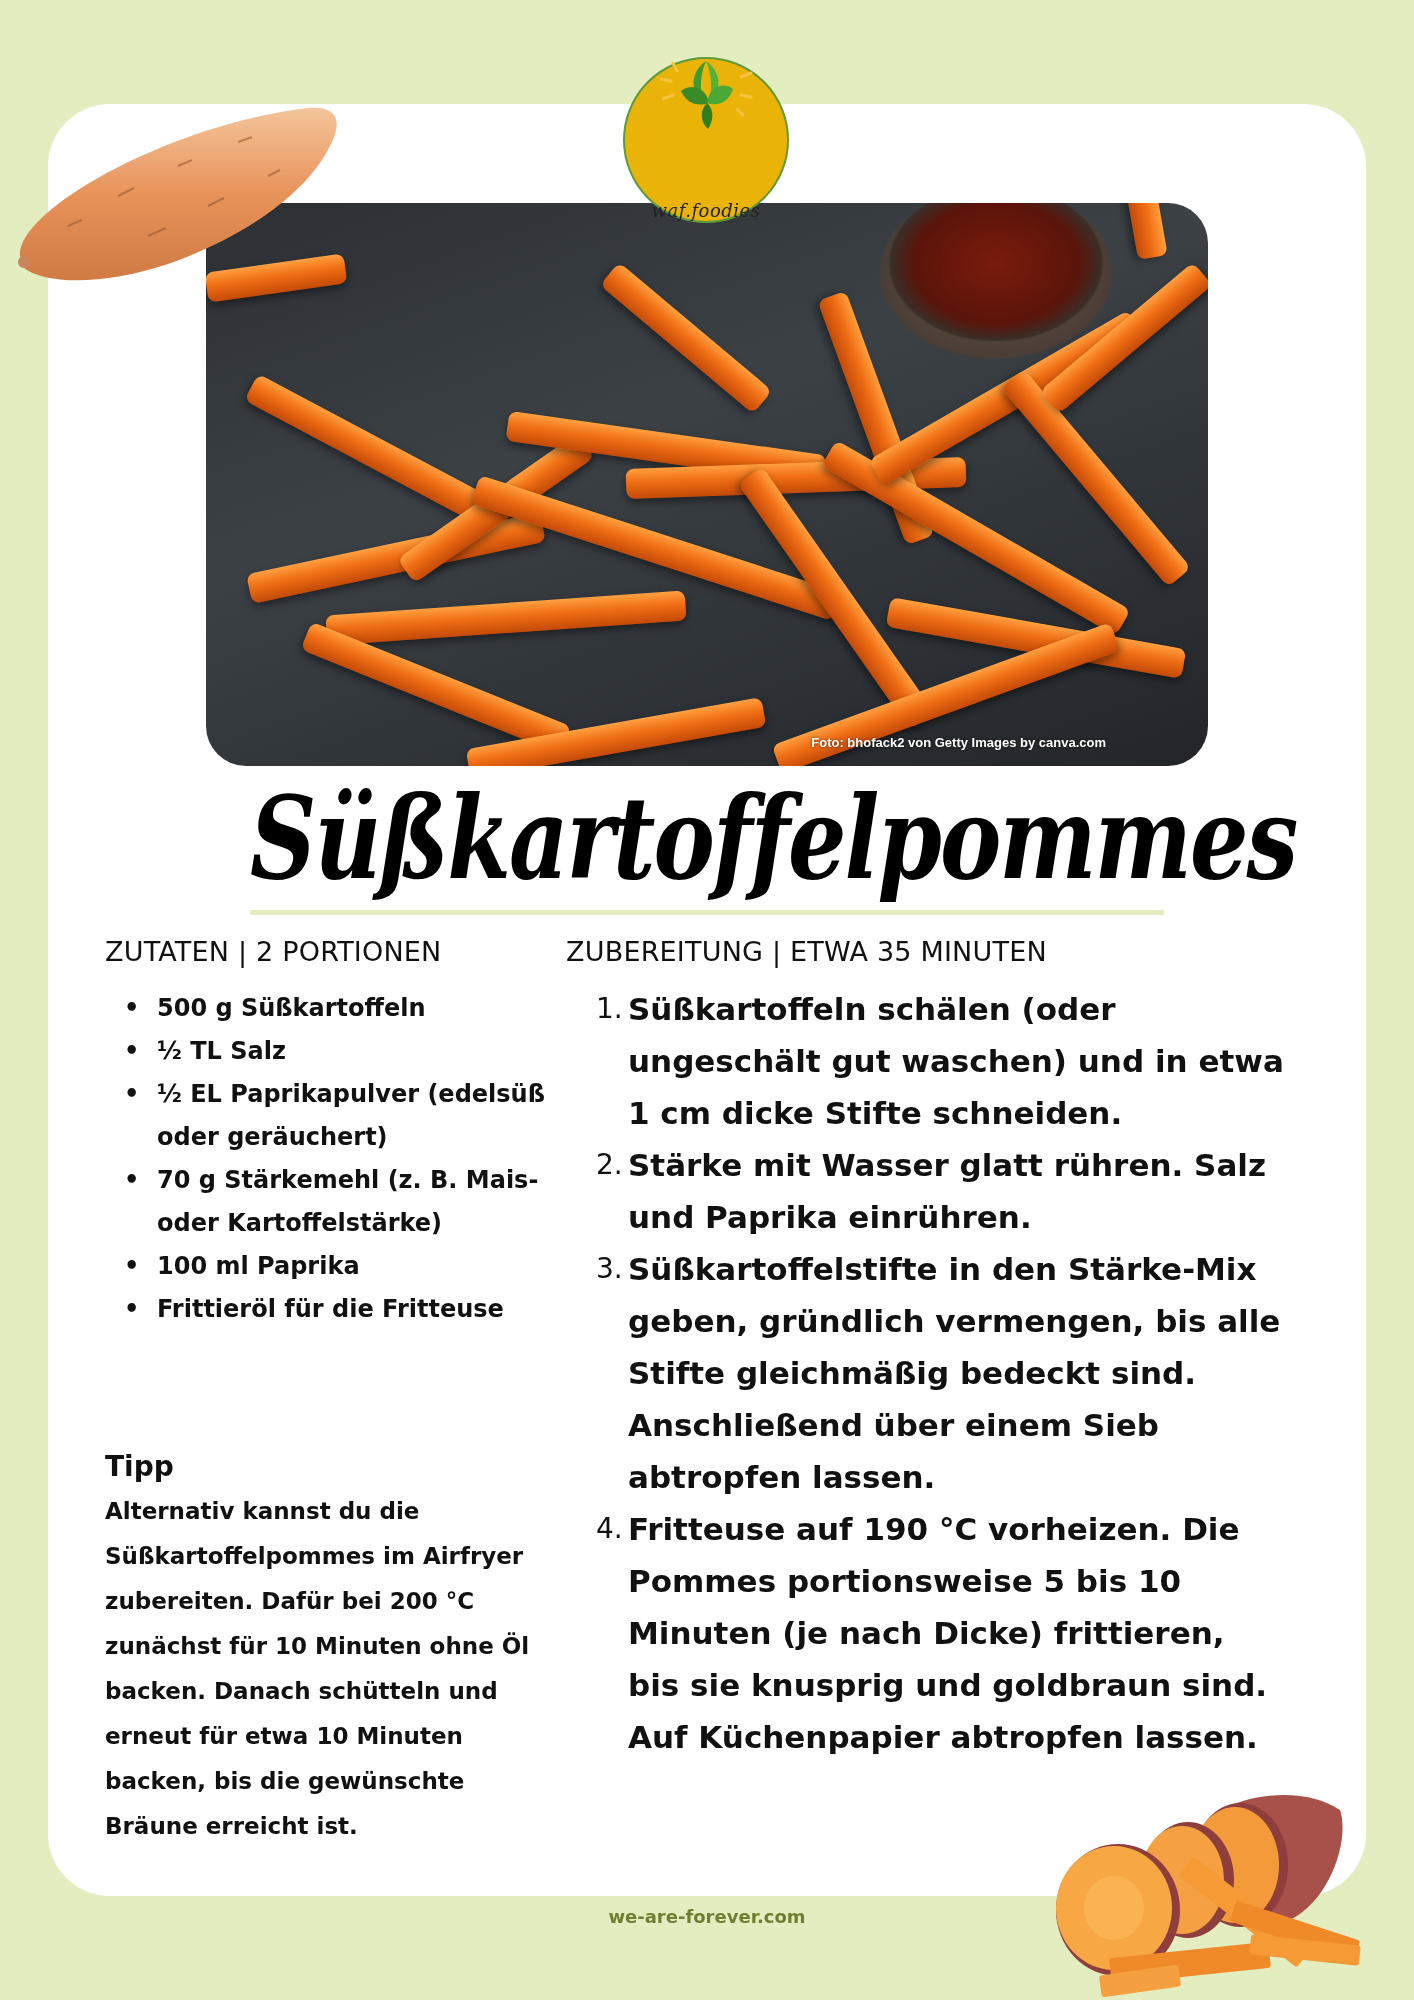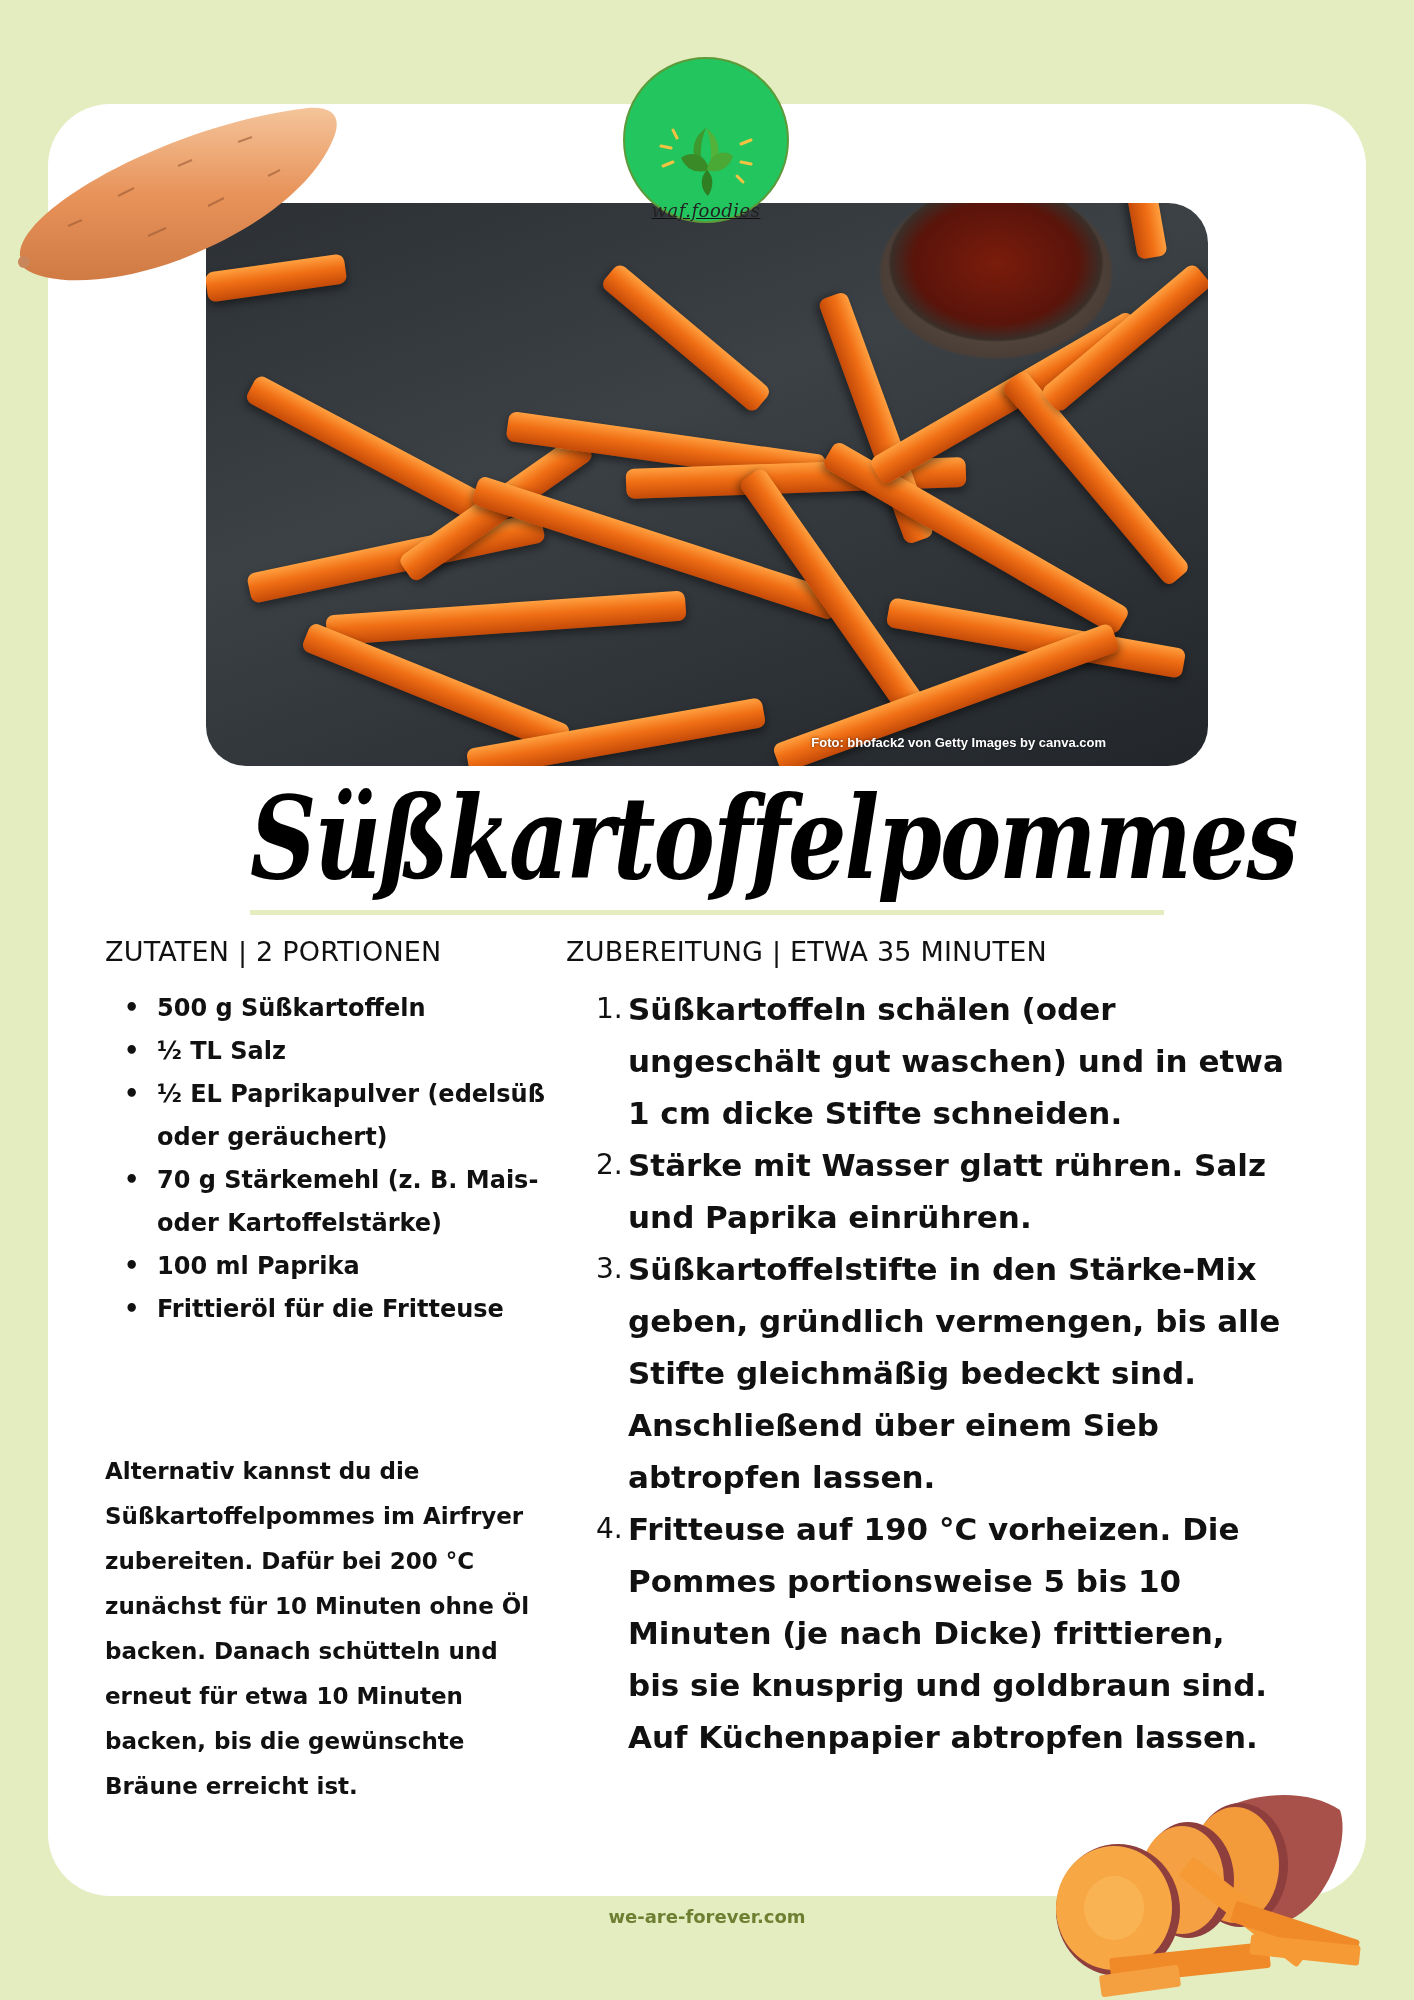--- a/index.html
+++ b/index.html
@@ -45,24 +45,24 @@
     font-family: "Liberation Sans", sans-serif;
     text-shadow: 0 0 3px rgba(0,0,0,.6);
     font-weight: bold;
   }
   
   .logo {
     position: absolute;
     left: 623px; top: 57px;
     width: 166px; height: 166px;
     border-radius: 50%;
-    background: #22c55e;
+    background: #eab308;
     border: 2px solid #5e9a3a;
     z-index: 5;
-    display: flex; flex-direction: column; align-items: center; justify-content: flex-end; text-decoration: underline;
+    display: flex; flex-direction: column; align-items: center; justify-content: space-between;
   }
   .logo svg { margin-top: -8px; }
   .logo-text {
     font-family: "DejaVu Serif", serif;
     font-style: italic;
     font-size: 18px;
     color: #222;
     margin-top: 2px;
     letter-spacing: 0.5px;
   }
@@ -255,20 +255,21 @@
     <li><span class="bullet">•</span><span>500 g Süßkartoffeln</span></li>
     <li><span class="bullet">•</span><span>½ TL Salz</span></li>
     <li><span class="bullet">•</span><span>½ EL Paprikapulver (edelsüß oder geräuchert)</span></li>
     <li><span class="bullet">•</span><span>70 g Stärkemehl (z. B. Mais- oder Kartoffelstärke)</span></li>
     <li><span class="bullet">•</span><span>100 ml Paprika</span></li>
     <li><span class="bullet">•</span><span>Frittieröl für die Fritteuse</span></li>
   </ul>
 </section>
 
 <section class="tip">
+  <h3 class="tip-title">Tipp</h3>
   <p class="tip-body">Alternativ kannst du die Süßkartoffelpommes im Airfryer zubereiten. Dafür bei 200 °C zunächst für 10 Minuten ohne Öl backen. Danach schütteln und erneut für etwa 10 Minuten backen, bis die gewünschte Bräune erreicht ist.</p>
 </section>
 
 <section class="prep">
   <h2 class="section-heading">ZUBEREITUNG | ETWA 35 MINUTEN</h2>
   <ol>
     <li><span class="num">1.</span><span>Süßkartoffeln schälen (oder ungeschält gut waschen) und in etwa 1 cm dicke Stifte schneiden.</span></li>
     <li><span class="num">2.</span><span>Stärke mit Wasser glatt rühren. Salz und Paprika einrühren.</span></li>
     <li><span class="num">3.</span><span>Süßkartoffelstifte in den Stärke-Mix geben, gründlich vermengen, bis alle Stifte gleichmäßig bedeckt sind. Anschließend über einem Sieb abtropfen lassen.</span></li>
     <li><span class="num">4.</span><span>Fritteuse auf 190 °C vorheizen. Die Pommes portionsweise 5 bis 10 Minuten (je nach Dicke) frittieren, bis sie knusprig und goldbraun sind. Auf Küchenpapier abtropfen lassen.</span></li>

